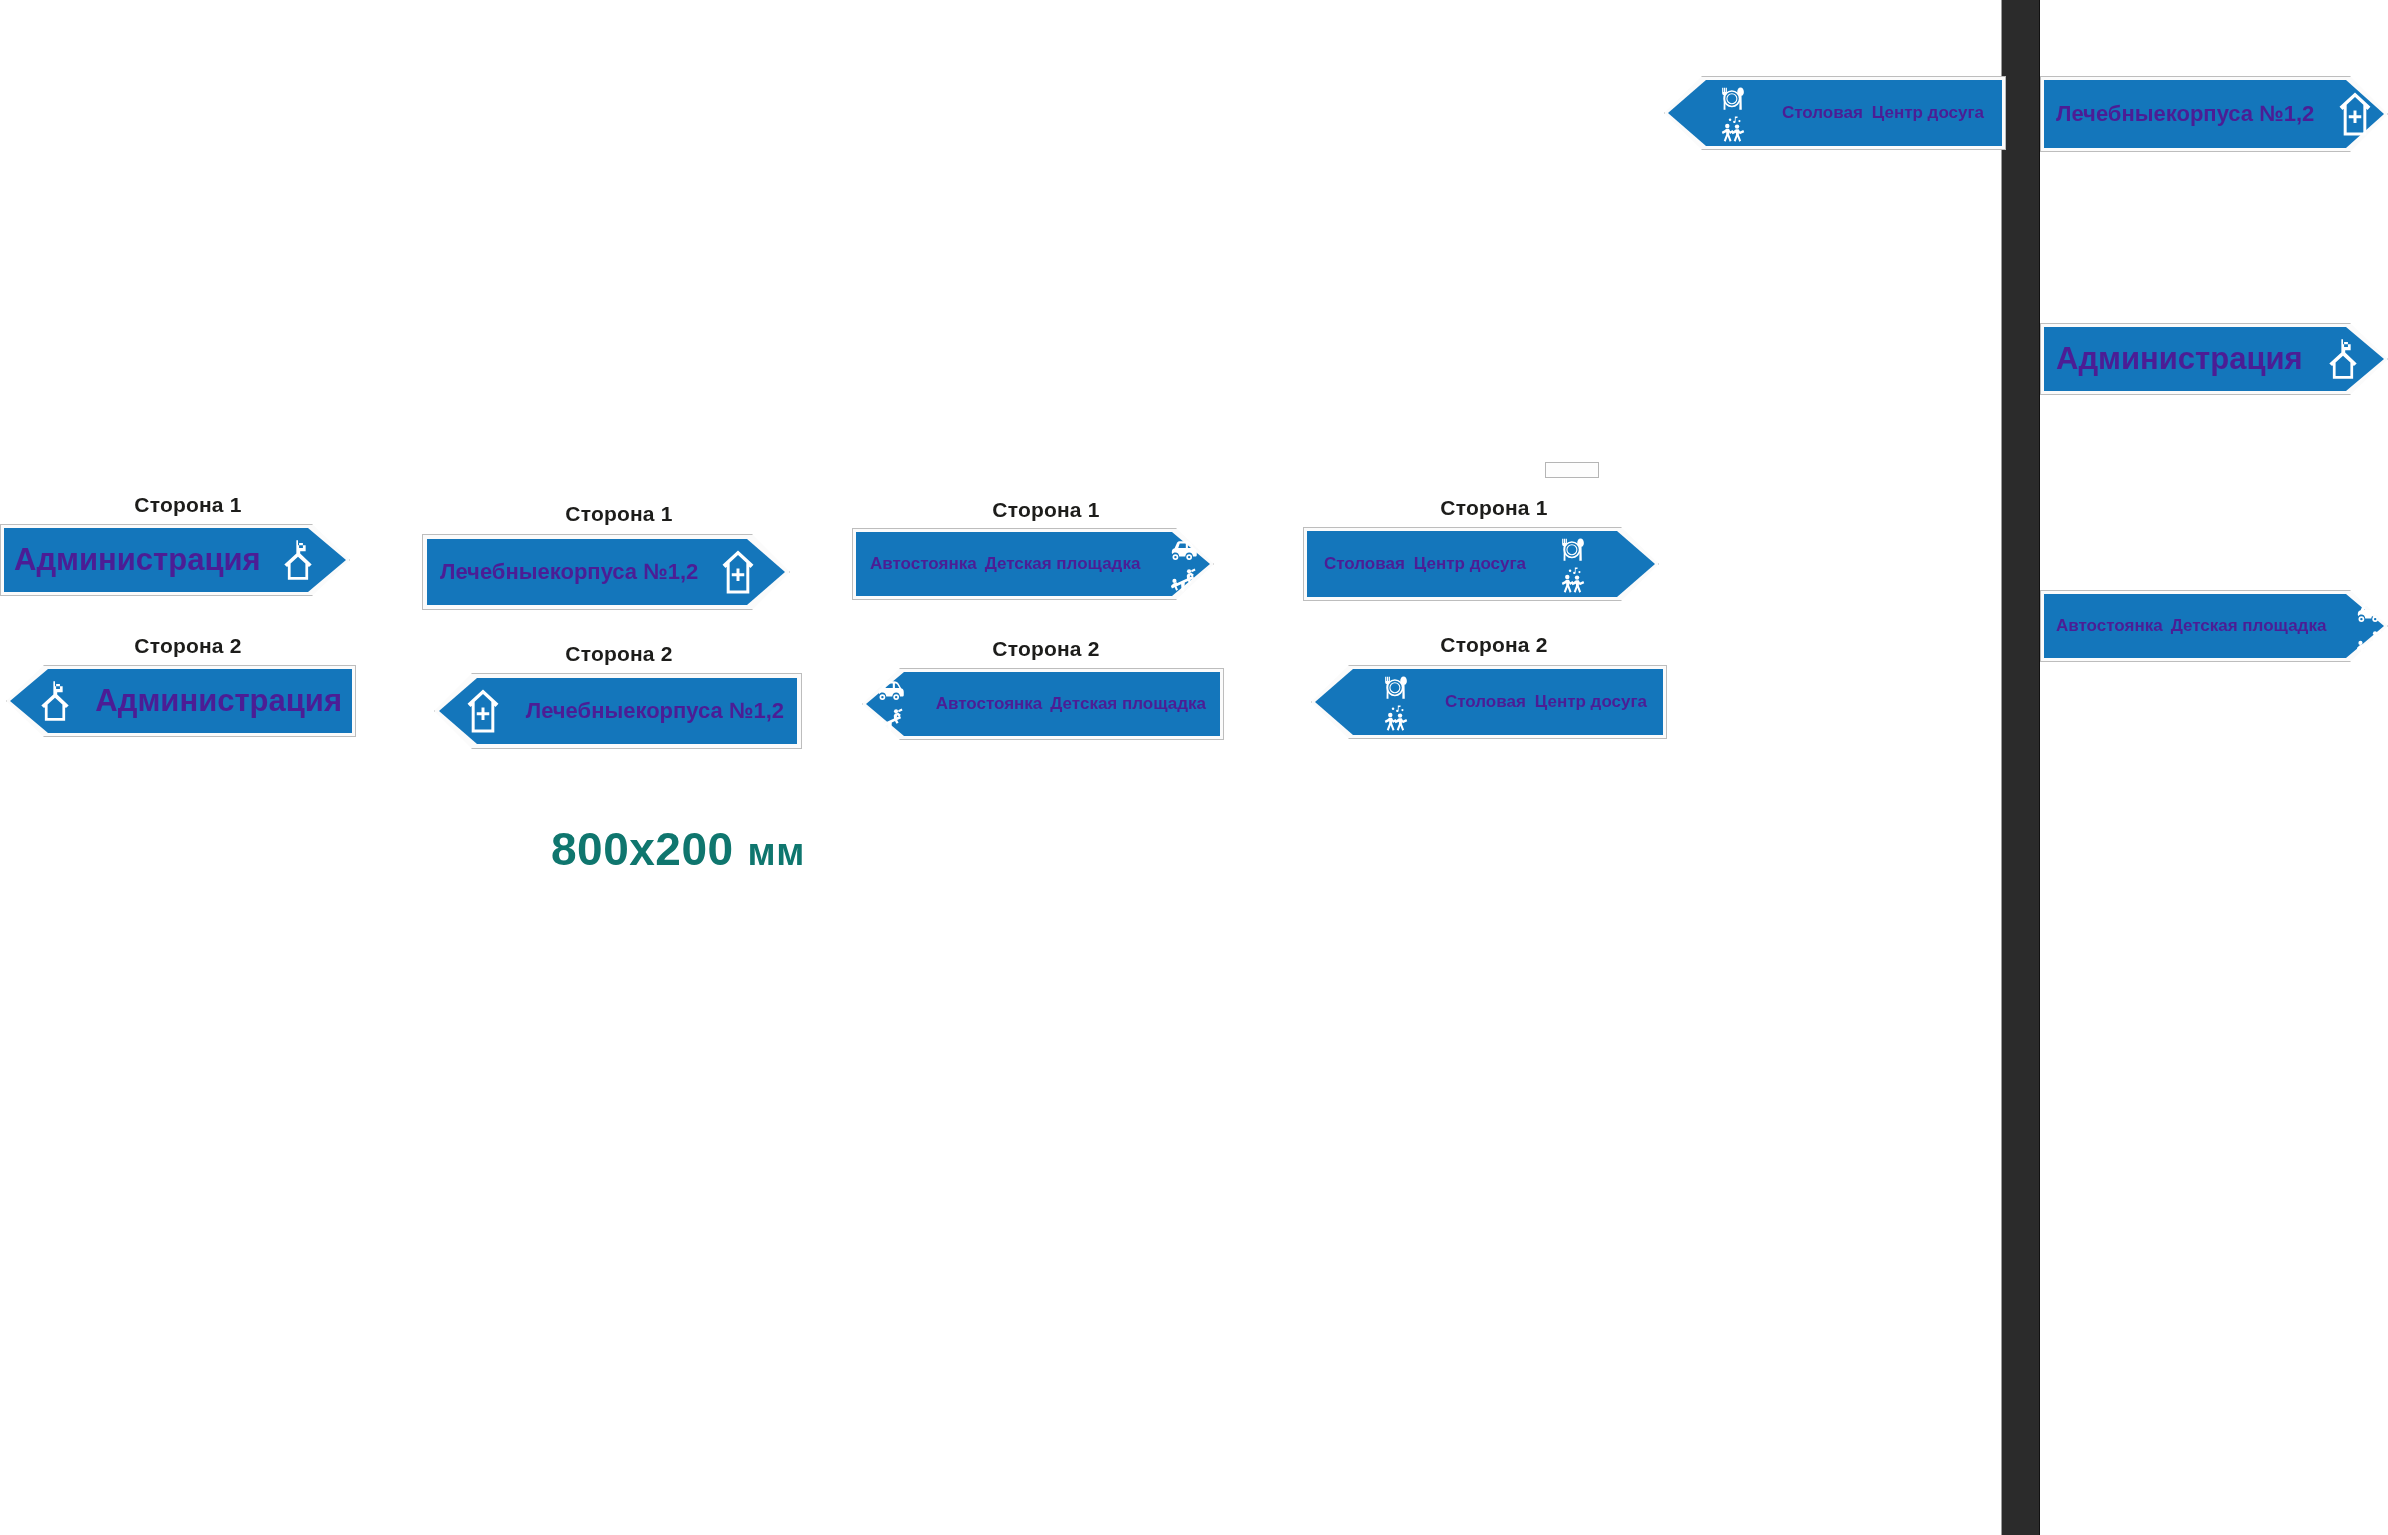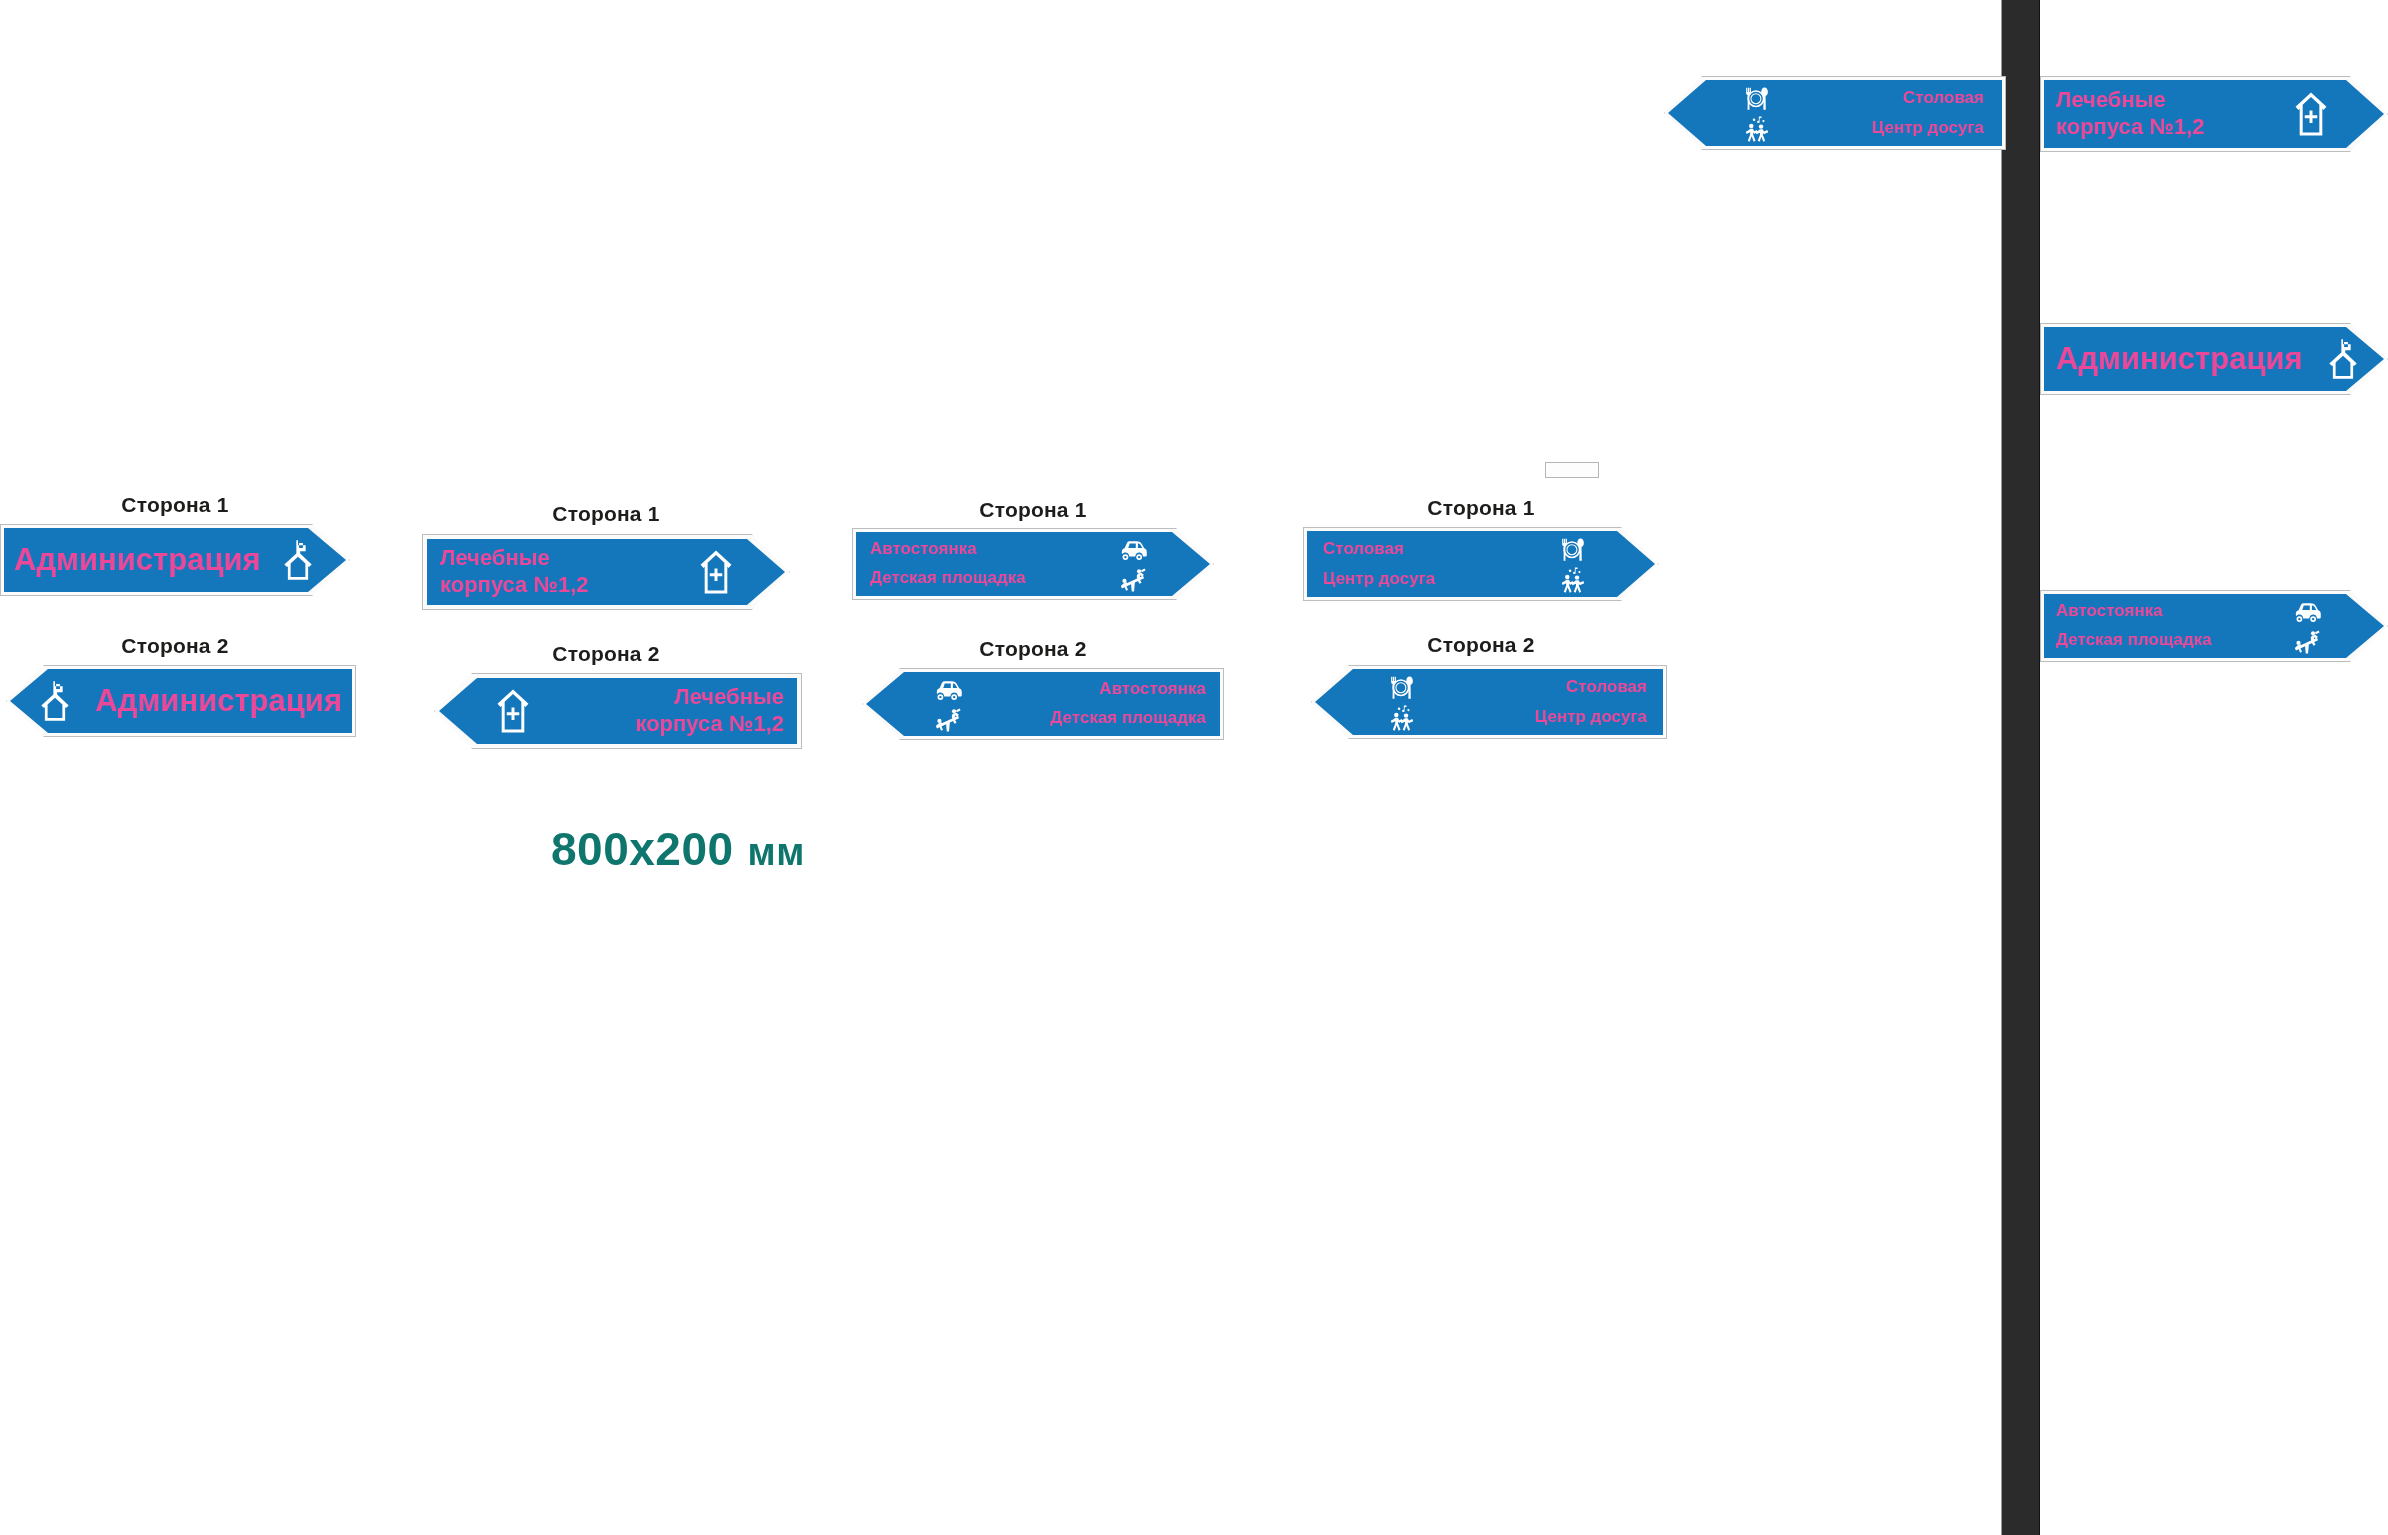--- a/index.html
+++ b/index.html
@@ -18,20 +18,21 @@
     background:#2b2b2b;
     box-shadow:1px 0 0 #9a9a9a inset, -1px 0 0 #111 inset;
   }
 
   
   .side-label{
     position:absolute;
     font-size:21px;font-weight:bold;color:#1d1d1b;
     letter-spacing:0.2px;white-space:nowrap;
     text-align:center;
+    padding-left:13px;
   }
 
   .dim-label{
     position:absolute;
     font-size:46px;font-weight:bold;color:#0f766e;
     white-space:nowrap;letter-spacing:0.5px;
   }
   .dim-label .unit{font-size:38px;}
 
   .stray-box{
@@ -74,22 +75,22 @@
     position:relative;
     display:flex;align-items:center;
     width:100%;height:100%;
     box-sizing:border-box;
   }
   .sign.right .content{flex-direction:row;padding:0 0 0 14px;}
   .sign.left  .content{flex-direction:row-reverse;padding:0 14px 0 0;}
 
   .sign .textblock{
     flex:1 1 auto;
-    display:flex;flex-direction:column;justify-content:center;
-    color:#ec4899;font-weight:bold;line-height:1.22;
+    display:flex;flex-direction:row;justify-content:center;
+    color:#4c1d95;font-weight:bold;line-height:1.22;
   }
   .sign.right .textblock{text-align:left;align-items:flex-start;}
   .sign.left  .textblock{text-align:right;align-items:flex-end;}
 
   .sign .iconbox{
     flex:0 0 auto;
     display:flex;flex-direction:column;justify-content:center;align-items:center;
   }
   .sign .iconbox svg{display:block;fill:#ffffff;}
 

